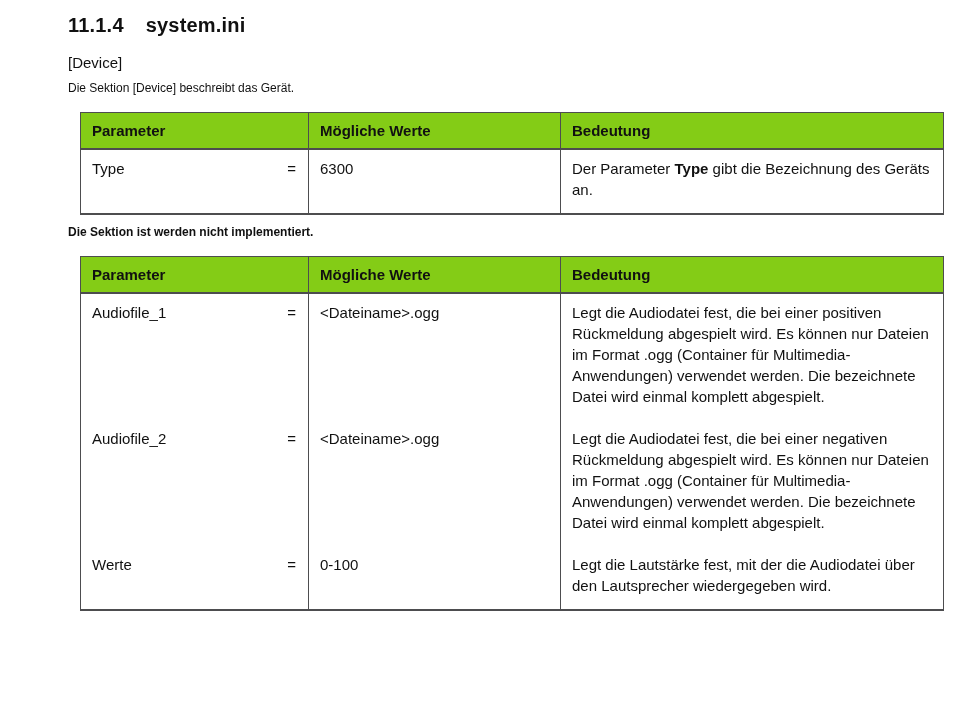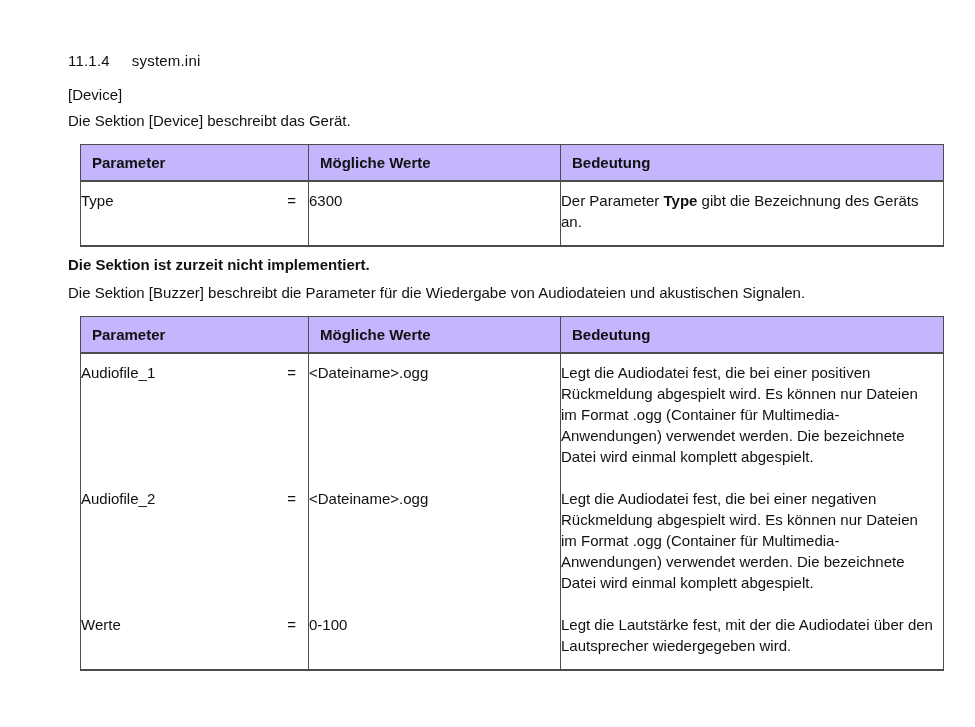--- a/index.html
+++ b/index.html
@@ -11,63 +11,62 @@
     color: #111111;
     overflow: hidden;
   }
   .page {
     position: relative;
     width: 975px;
     height: 727px;
     padding: 14px 24px 0 68px;
   }
   .doc-title {
-    font-size: 15px;
-    font-weight: normal;
+    font-size: 20px;
+    font-weight: bold;
     letter-spacing: 0.2px;
-    margin-top: 38px;
   }
   .doc-title .title-text { margin-left: 22px; }
   .section-heading {
     margin-top: 17px;
     font-size: 15px;
     font-weight: normal;
   }
   .body-text {
     margin-top: 7px;
-    font-size: 15px;
+    font-size: 12px;
     line-height: 21px;
   }
   .body-text.bold { font-weight: bold; }
   .buzzer-heading { margin-top: 38px; }
 
   table.param-table {
     border-collapse: collapse;
     table-layout: fixed;
     width: 863px;
     margin-left: 12px;
     margin-top: 13px;
     font-size: 15px;
     line-height: 21px;
   }
   table.param-table col.c1 { width: 228px; }
   table.param-table col.c2 { width: 252px; }
   table.param-table col.c3 { width: 383px; }
 
   table.param-table th {
-    background: #c4b5fd;
+    background: #84cc16;
     text-align: left;
     font-weight: bold;
     padding: 7px 10px 7px 11px;
     border: 1.5px solid #4d4d4f;
     border-bottom: 2px solid #4d4d4f;
   }
   table.param-table td {
     vertical-align: top;
-    padding: 8px 10px 13px 0;
+    padding: 8px 10px 13px 11px;
     border-left: 1.5px solid #4d4d4f;
     border-right: 1.5px solid #4d4d4f;
   }
   table.param-table { border-bottom: 2.5px solid #4d4d4f; }
 
   .param-cell {
     display: flex;
     justify-content: space-between;
     align-items: flex-start;
   }
@@ -106,22 +105,21 @@
             <span>Type</span>
             <span class="equals">=</span>
           </div>
         </td>
         <td>6300</td>
         <td><span>Der Parameter </span><span class="meaning-bold">Type</span><span> gibt die Bezeichnung des Geräts an.</span></td>
       </tr>
     </tbody>
   </table>
 
-  <div class="body-text bold">Die Sektion ist zurzeit nicht implementiert.</div>
-  <div class="body-text">Die Sektion [Buzzer] beschreibt die Parameter für die Wiedergabe von Audiodateien und akustischen Signalen.</div>
+  <div class="body-text bold">Die Sektion ist werden nicht implementiert.</div>
 
   <table class="param-table">
     <colgroup>
         <col class="c1">
         <col class="c2">
         <col class="c3">
       </colgroup>
     <thead>
       <tr>
         <th>Parameter</th>

